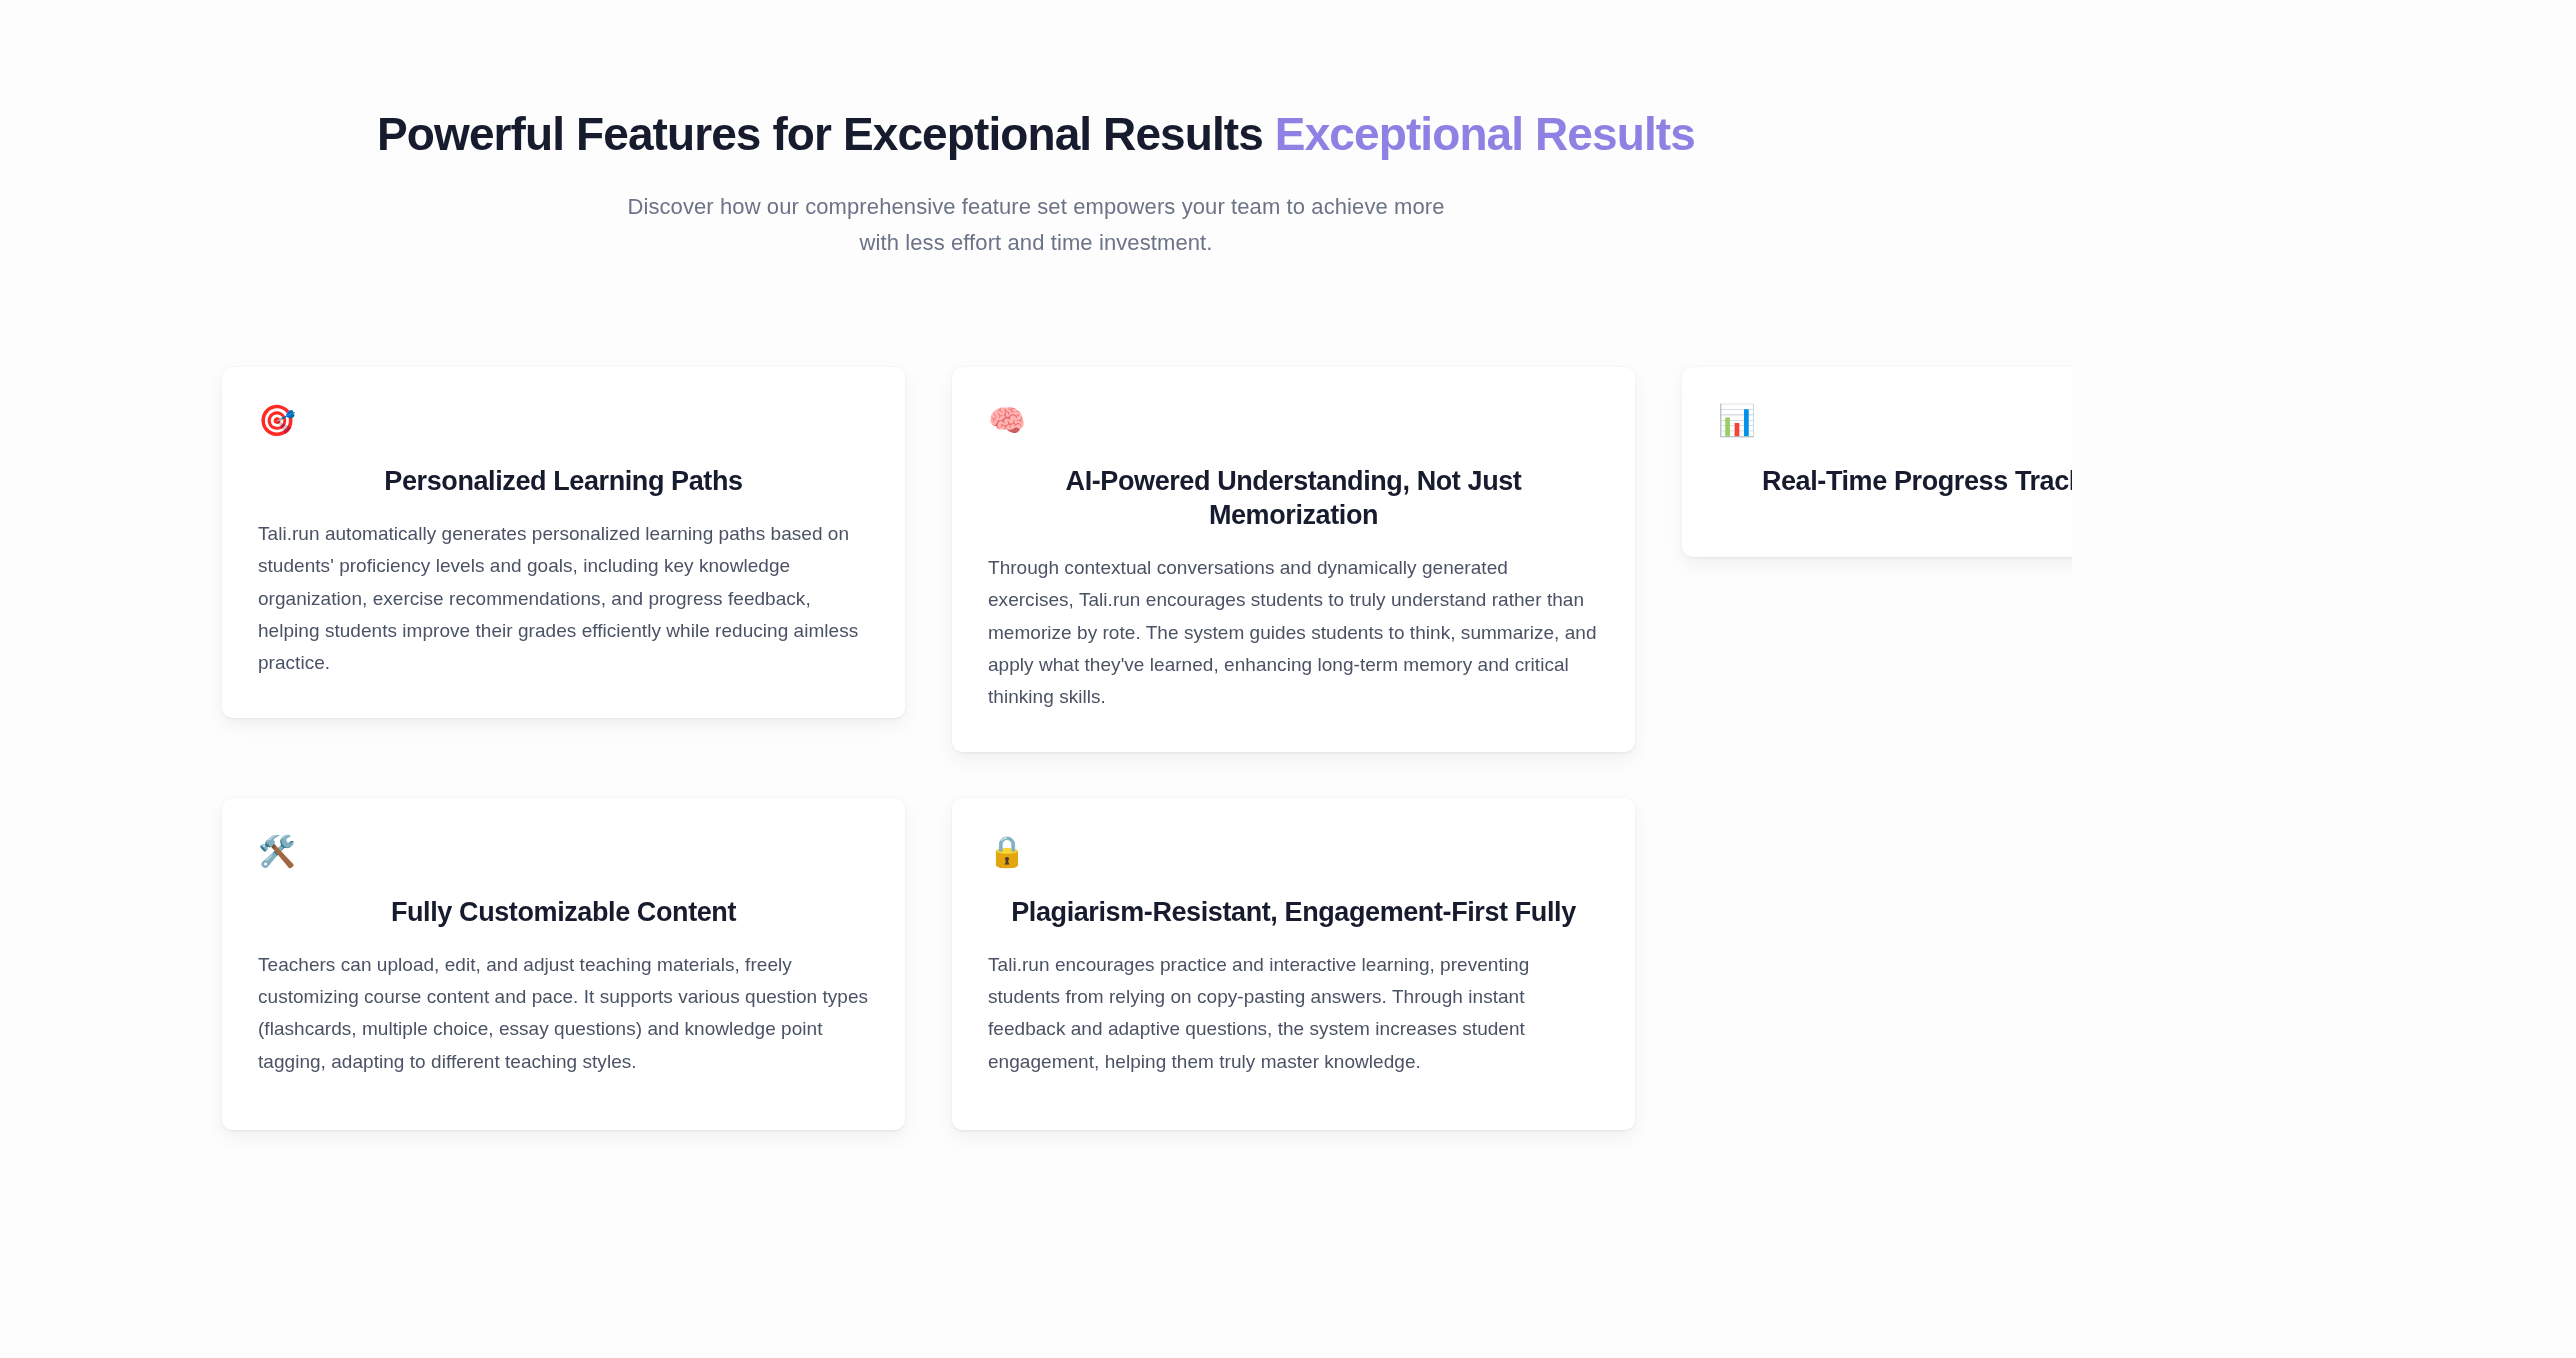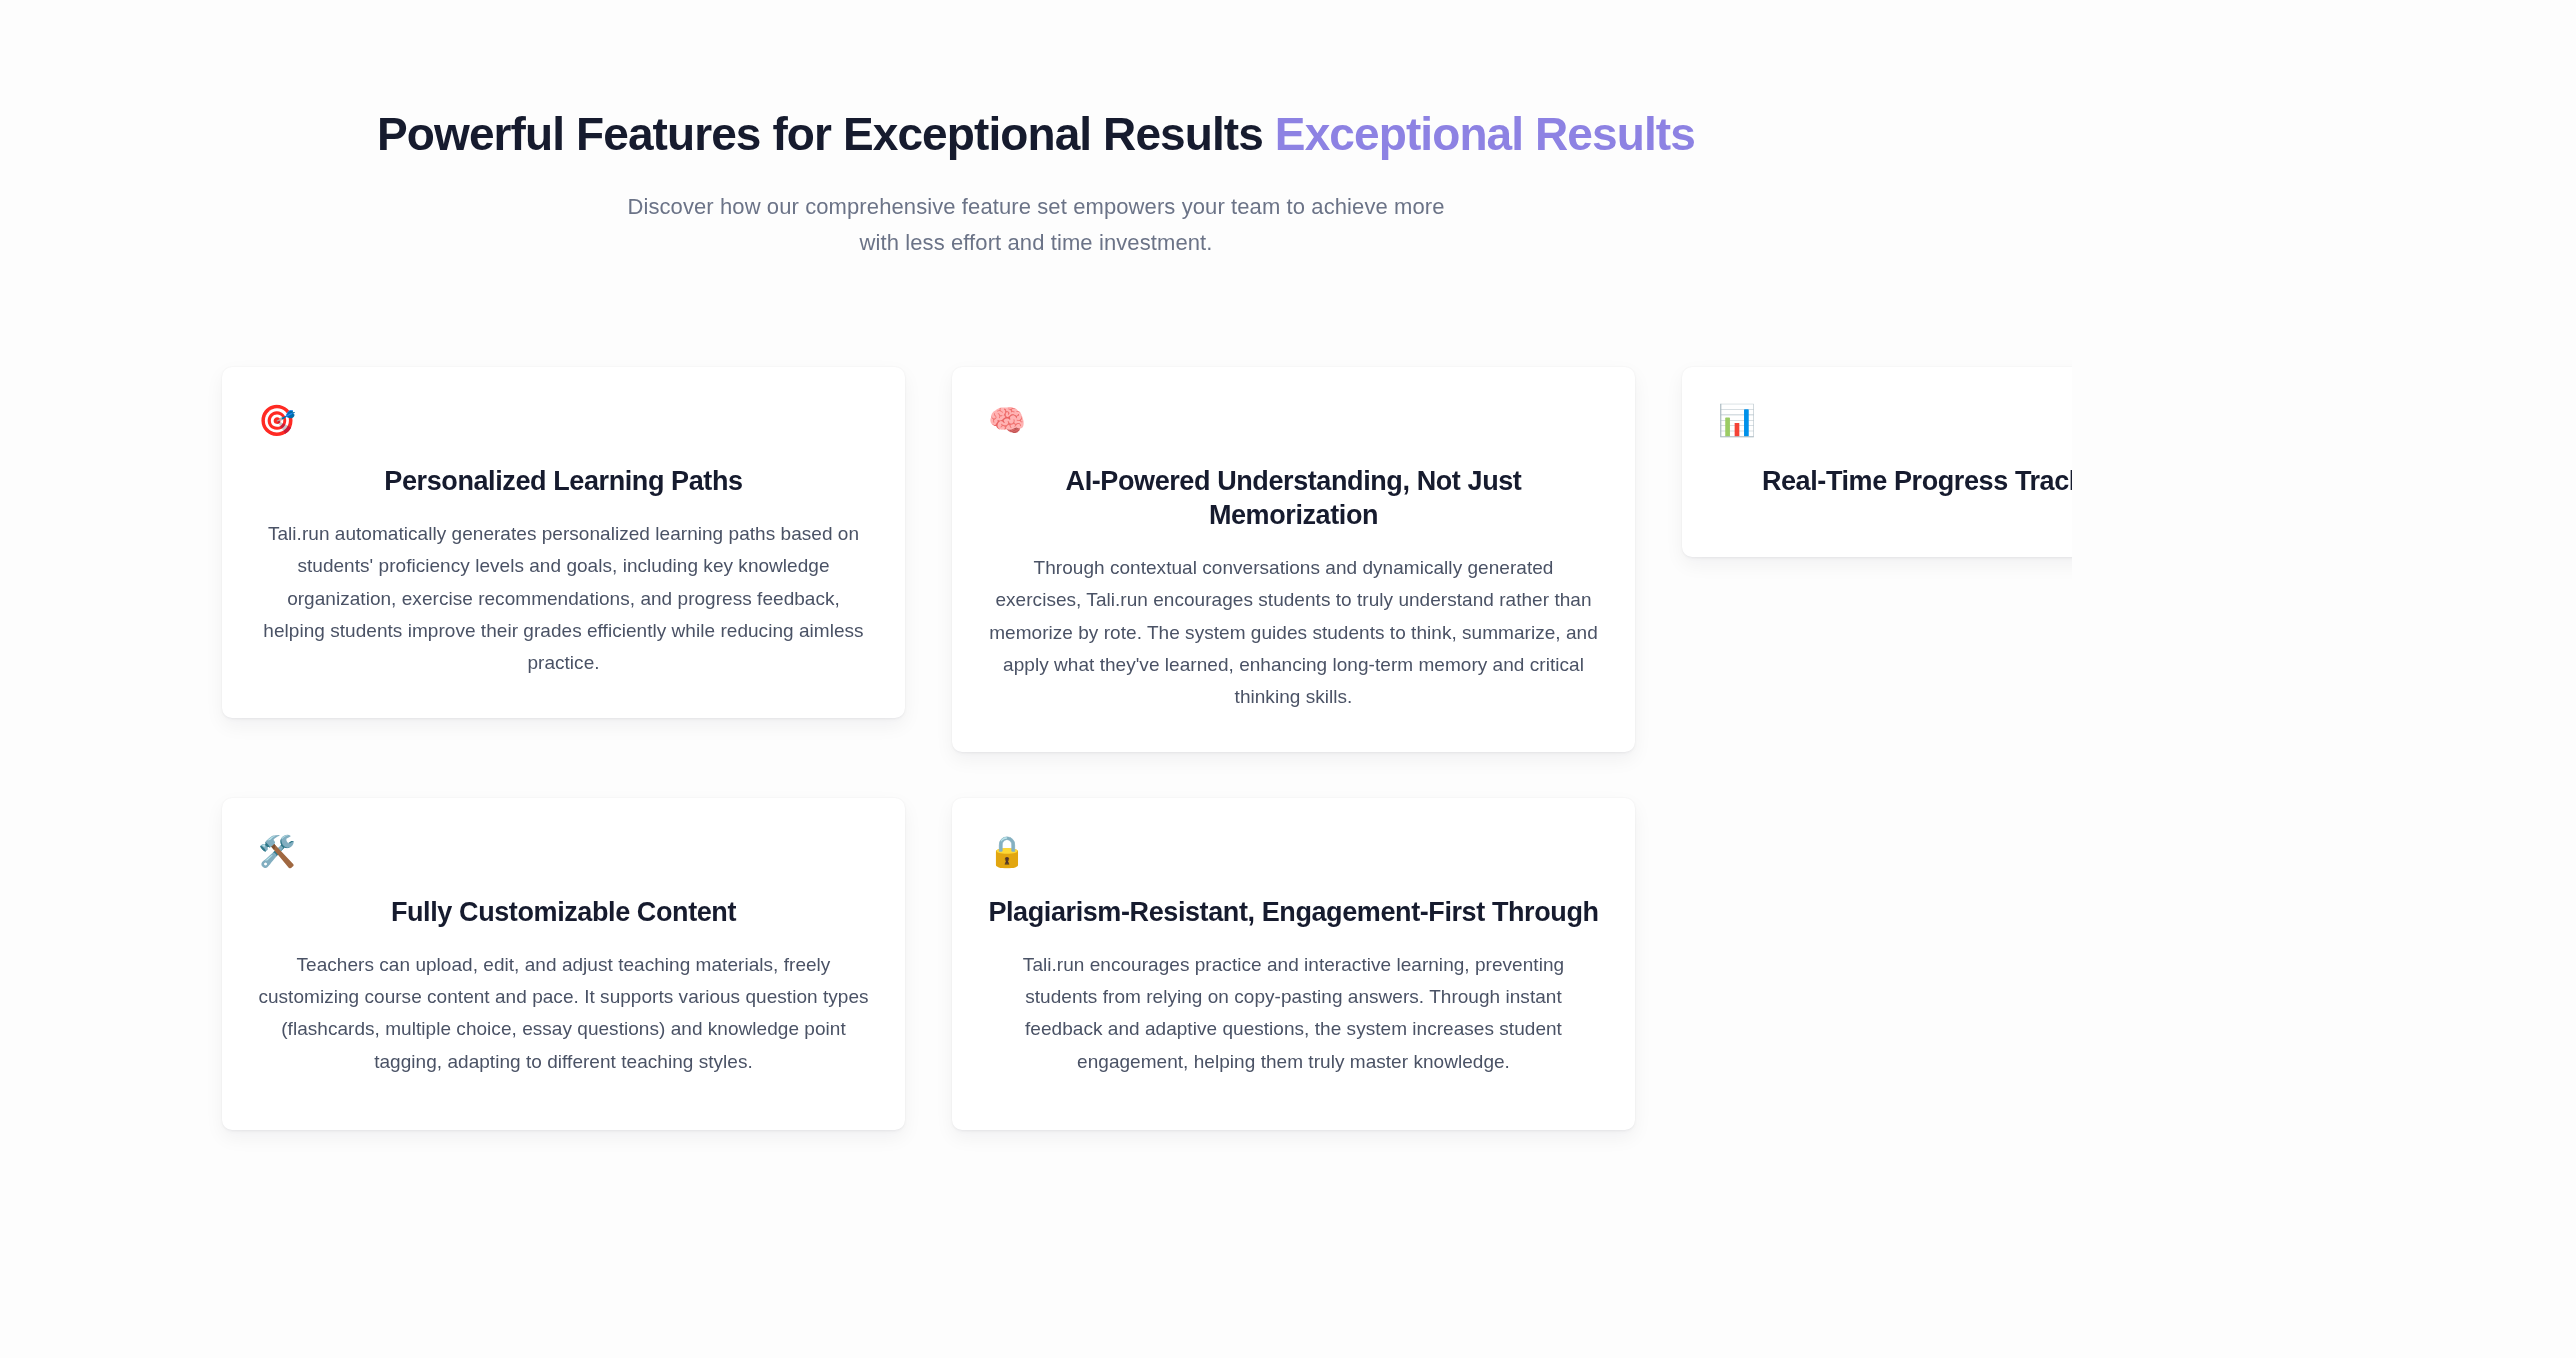--- a/index.html
+++ b/index.html
@@ -90,21 +90,20 @@
     margin-bottom: 20.3px;
     text-align: center;
   }
 
   .card-body {
     font-size: 19px;
     line-height: 1.69;
     font-weight: 400;
     color: #4a5265;
     letter-spacing: 0.04px;
-    text-align: center;
   }
 
   .grid-spacer {
     visibility: hidden;
   }
 </style>
 </head>
 <body>
 
 <div class="page">
@@ -140,21 +139,21 @@
     </div>
 
     <div class="feature-card row-2">
       <span class="card-icon">🛠️</span>
       <h2 class="card-title">Fully Customizable Content</h2>
       <p class="card-body">Teachers can upload, edit, and adjust teaching materials, freely customizing course content and pace. It supports various question types (flashcards, multiple choice, essay questions) and knowledge point tagging, adapting to different teaching styles.</p>
     </div>
 
     <div class="feature-card row-2">
       <span class="card-icon">🔒</span>
-      <h2 class="card-title">Plagiarism-Resistant, Engagement-First Through</h2>
+      <h2 class="card-title">Plagiarism-Resistant, Engagement-First Fully</h2>
       <p class="card-body">Tali.run encourages practice and interactive learning, preventing students from relying on copy-pasting answers. Through instant feedback and adaptive questions, the system increases student engagement, helping them truly master knowledge.</p>
     </div>
 
     <div class="grid-spacer"></div>
 
   </div>
 
 </div>
 
 

